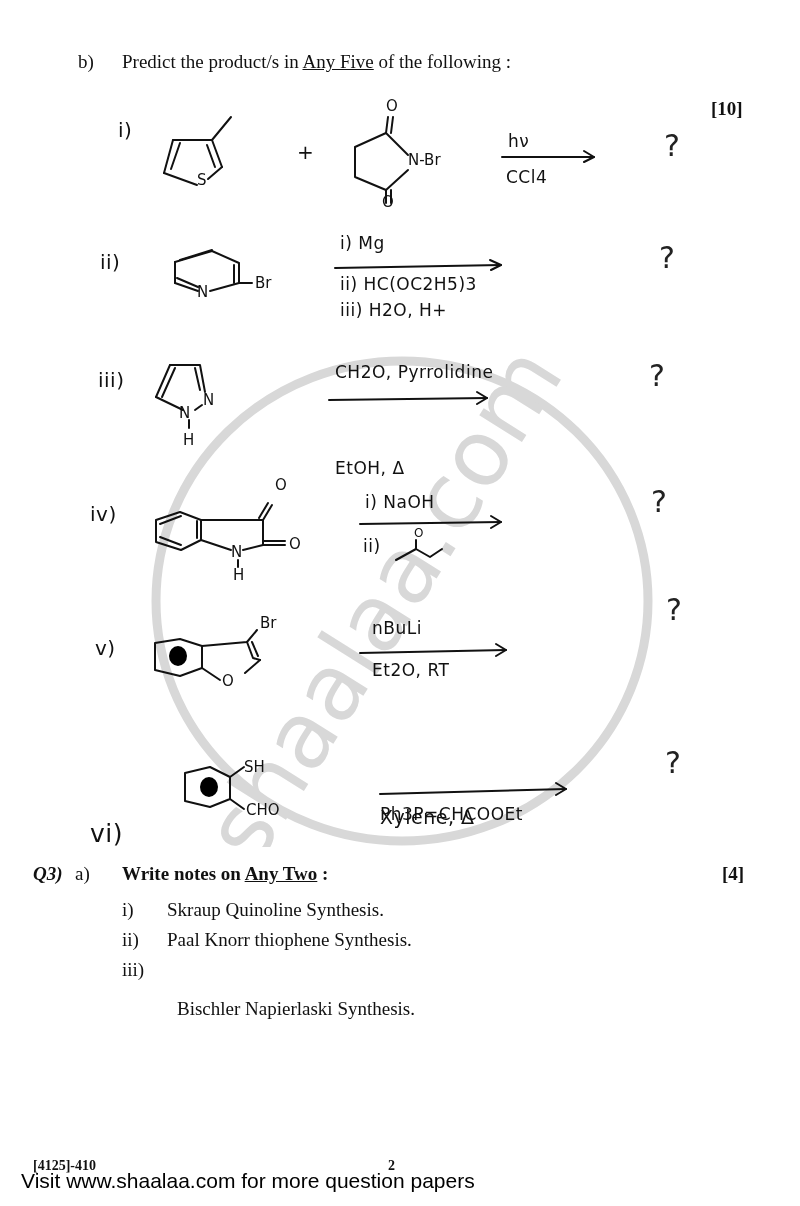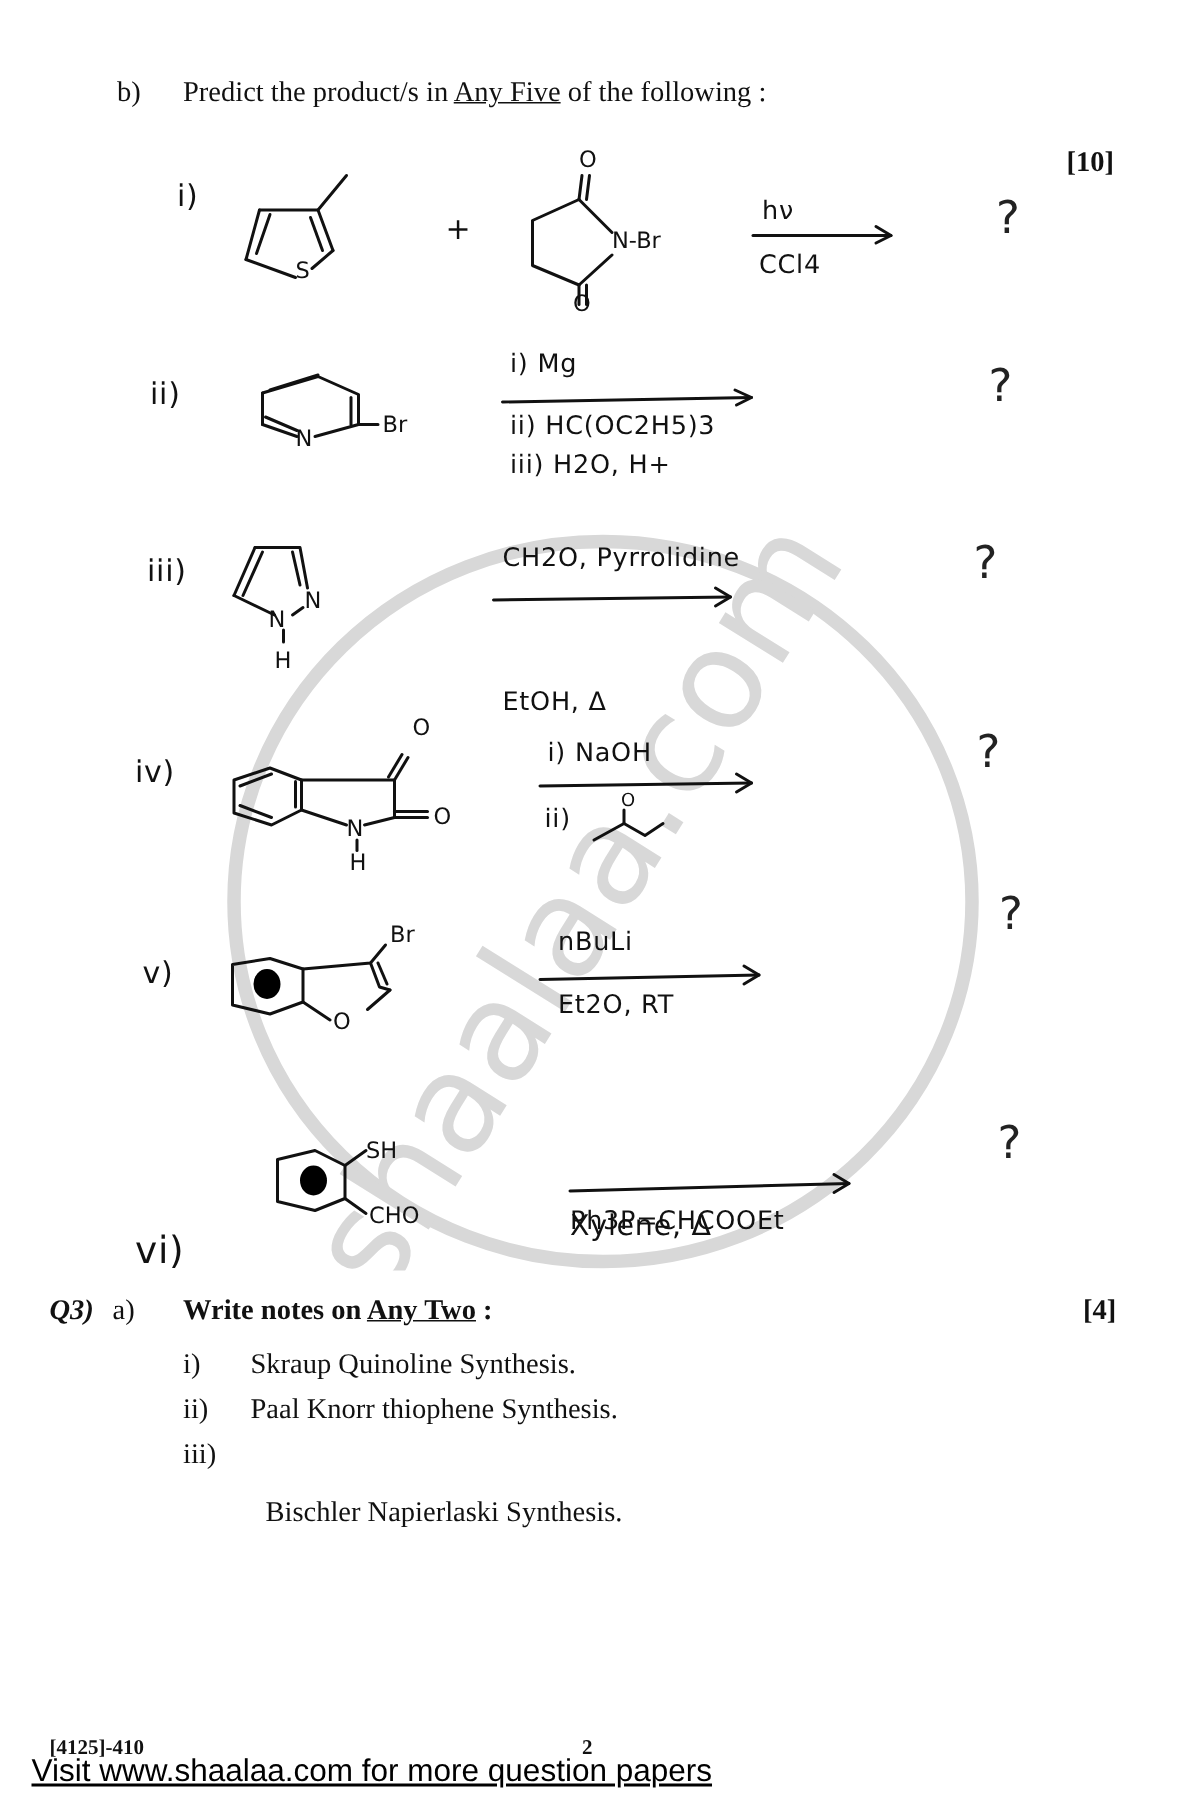--- a/index.html
+++ b/index.html
@@ -181,13 +181,13 @@
 
 <div class="abs serif" style="left:122px; top:899px;">i)</div>
 <div class="abs serif" style="left:167px; top:899px;">Skraup Quinoline Synthesis.</div>
 <div class="abs serif" style="left:122px; top:929px;">ii)</div>
 <div class="abs serif" style="left:167px; top:929px;">Paal Knorr thiophene Synthesis.</div>
 <div class="abs serif" style="left:122px; top:959px;">iii)</div>
 <div class="abs serif" style="left:177px; top:959px;margin-top:39px;">Bischler Napierlaski Synthesis.</div>
 
 <div class="abs footer-code" style="left:33px; top:1158px;">[4125]-410</div>
 <div class="abs footer-code" style="left:388px; top:1158px;">2</div>
-<div class="abs footer-visit" style="left:21px; top:1169px;text-decoration:underline;">Visit www.shaalaa.com for more question papers</div>
+<div class="abs footer-visit" style="left:21px; top:1169px;">Visit www.shaalaa.com for more question papers</div>
 
 </body></html>

